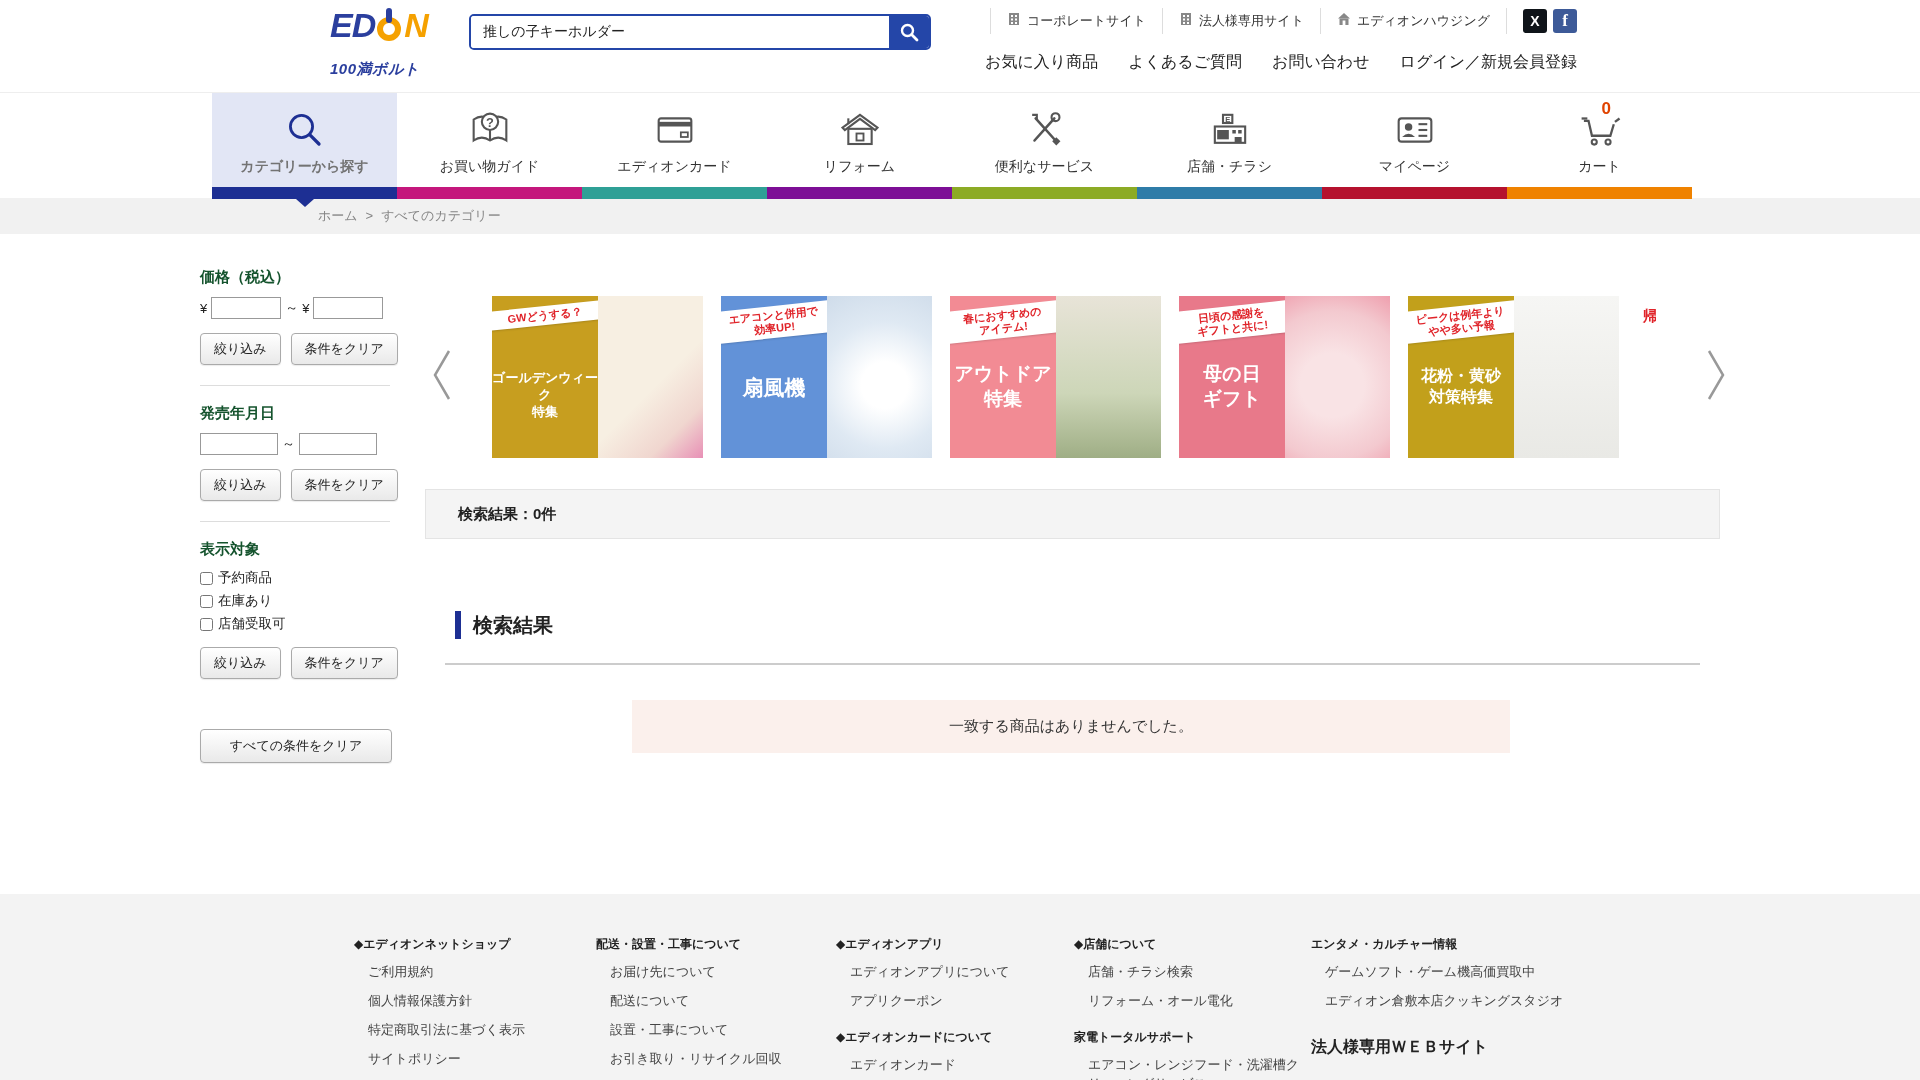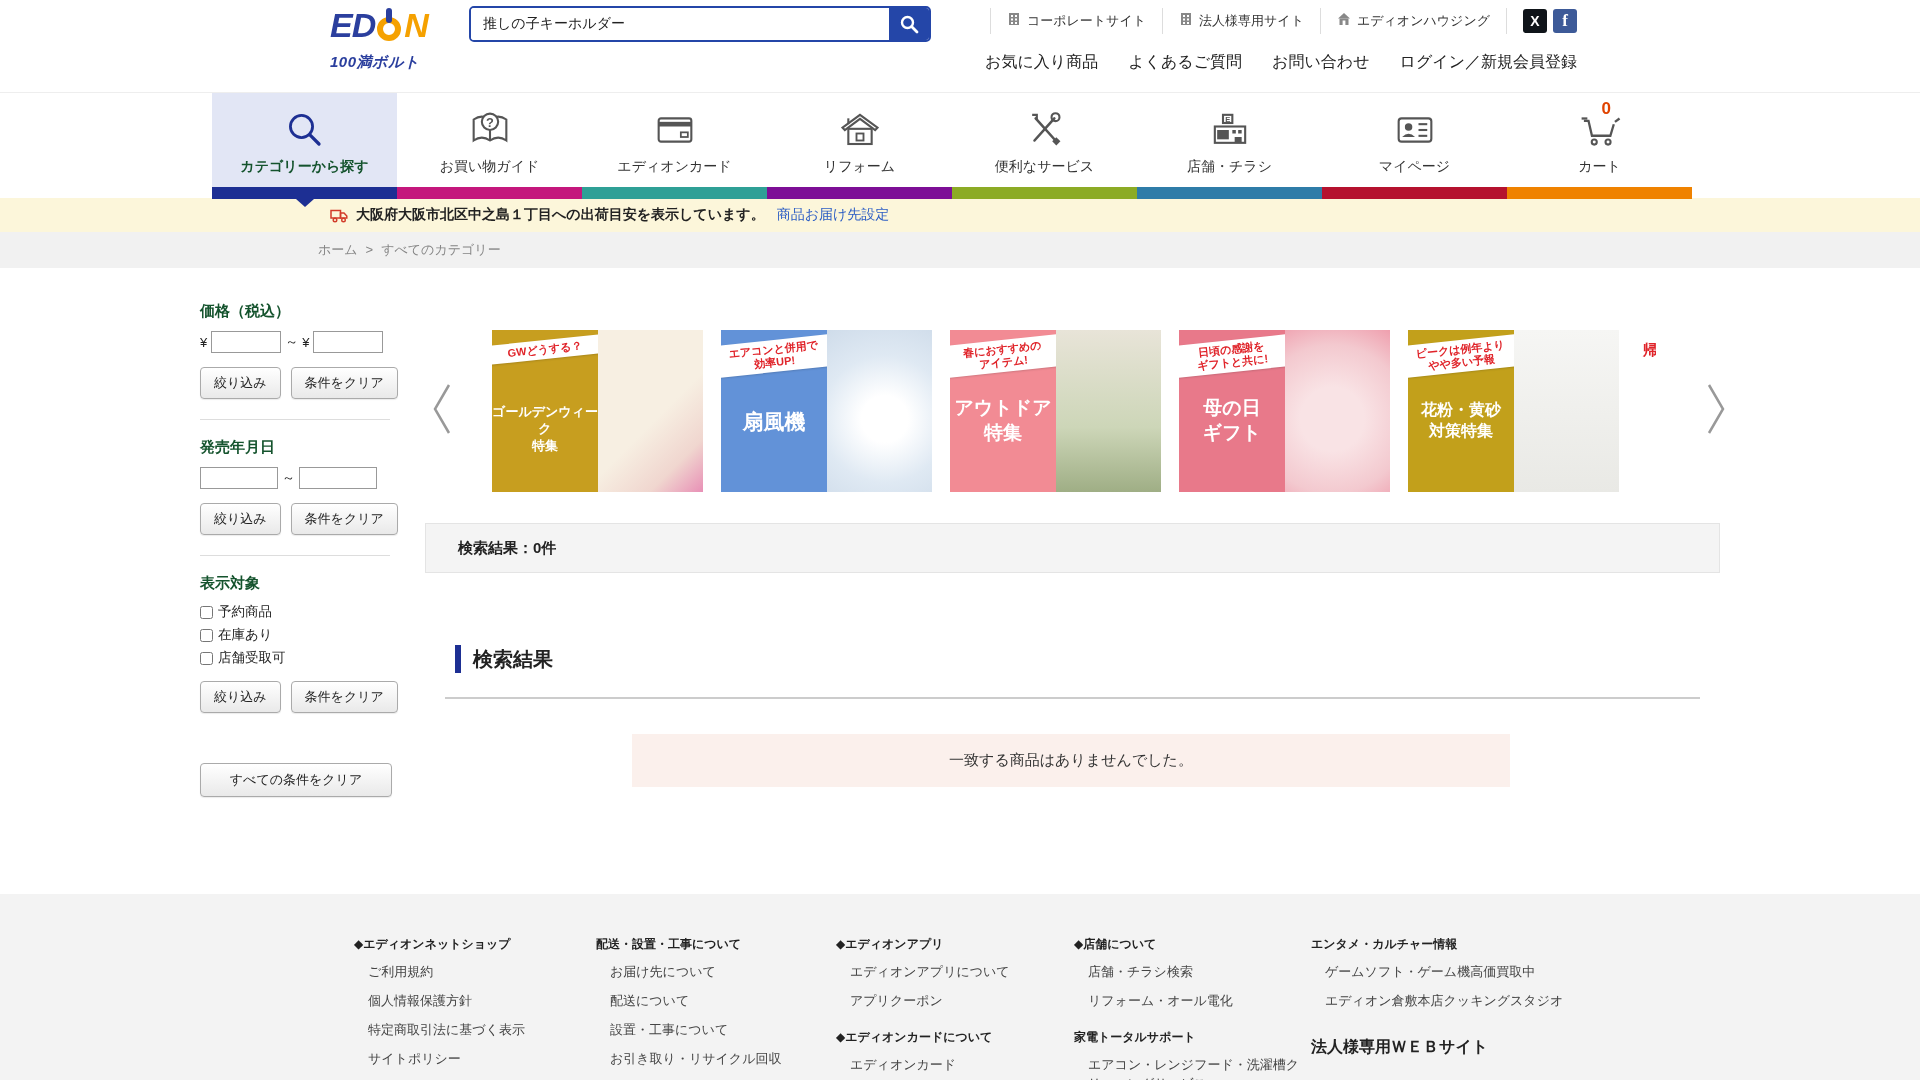--- a/index.html
+++ b/index.html
@@ -8,44 +8,44 @@
 
   
   .top-header { position:relative; height:92px; background:#fff; }
   .logo { position:absolute; left:330px; top:8px; width:120px; cursor:pointer; }
   .logo-main { display:flex; align-items:flex-end; font-weight:bold; font-style:italic; font-size:34px; line-height:1; }
   .logo-ed { color:#2b3f9e; letter-spacing:-1px; }
   .logo-power { position:relative; width:26px; height:26px; margin:0 1px 1px 2px; }
   .logo-power .ring { position:absolute; left:0; bottom:0; width:24px; height:24px; border:6px solid #f5a100; border-radius:50%; }
   .logo-power .stem { position:absolute; left:9px; top:-7px; width:6px; height:15px; background:#2b3f9e; border-radius:3px; }
   .logo-n { color:#f5a100; letter-spacing:-1px; }
-  .logo-sub { margin-top:11px; color:#2b3f9e; font-weight:bold; font-style:italic; font-size:15px; letter-spacing:0.5px; }
-
-  .search-wrap { position:absolute; left:469px; top:6px; width:462px; height:36px; border:2px solid #2446a8; border-radius:5px; background:#fff; display:flex; overflow:hidden; }
+  .logo-sub { margin-top:18px; color:#2b3f9e; font-weight:bold; font-style:italic; font-size:15px; letter-spacing:0.5px; }
+
+  .search-wrap { position:absolute; left:469px; top:14px; width:462px; height:36px; border:2px solid #2446a8; border-radius:5px; background:#fff; display:flex; overflow:hidden; }
   .search-input { flex:1; border:none; outline:none; padding:0 12px; font-size:14px; color:#222; font-family:inherit; }
   .search-btn { width:40px; background:#2446a8; border:none; cursor:pointer; display:flex; align-items:center; justify-content:center; }
 
   .top-links-row1 { position:absolute; right:343px; top:8px; display:flex; align-items:center; font-size:13px; color:#333; }
   .top-link { display:flex; gap:6px; padding:0 16px; cursor:pointer; white-space:nowrap; }
   .tl-sep { width:1px; height:26px; background:#ddd; }
   .social { display:flex; align-items:center; gap:6px; margin-left:16px; }
   .sq { width:24px; height:24px; border-radius:3px; display:flex; align-items:center; justify-content:center; color:#fff; font-weight:bold; cursor:pointer; }
   .sq-x { background:#0f1419; font-size:14px; }
   .sq-f { background:#3d5a98; font-family:"Liberation Serif","DejaVu Serif",serif; font-size:17px; }
   .top-links-row2 { position:absolute; right:343px; top:52px; display:flex; gap:30px; font-size:16px; color:#222; }
   .top-links-row2 span { cursor:pointer; white-space:nowrap; }
 
   
   .nav { position:relative; height:106px; border-top:1px solid #eee; }
   .nav-row { display:flex; margin-left:212px; height:106px; }
   .nav-item { position:relative; width:185px; height:106px; padding-top:13px; text-align:center; cursor:pointer; }
   .nav-item.active { background:#e2e6f5; }
   .nav-icon { height:48px; display:flex; align-items:center; justify-content:center; }
   .nav-label { margin-top:4px; font-size:14px; color:#333; }
-  .nav-item.active .nav-label { color:#14532d; font-weight:bold; }
+  .nav-item.active .nav-label { color:#737373; font-weight:bold; }
   .nav-bar { position:absolute; left:0; right:0; bottom:0; height:12px; }
   .nav-tri { position:absolute; left:50%; bottom:-8px; margin-left:-9px; width:0; height:0; border-left:9px solid transparent; border-right:9px solid transparent; border-top:8px solid #1d2f93; z-index:3; }
   .cart-badge { position:absolute; top:6px; left:50%; margin-left:2px; color:#e04300; font-weight:bold; font-size:17px; }
 
   
   .notice { height:34px; background:#fcf6da; display:flex; align-items:center; padding-left:330px; gap:8px; font-size:14px; color:#222; }
   .notice b { font-weight:bold; }
   .notice a { color:#2b5dc4; text-decoration:none; cursor:pointer; margin-left:4px; }
 
   
@@ -290,30 +290,20 @@
               <circle cx="27" cy="28.5" r="2.2" fill="none" stroke="#555" stroke-width="1.8"></circle>
             </svg>
         </div>
         <span class="cart-badge">0</span>
         <div class="nav-label">カート</div>
         <div class="nav-bar" style="background-color: rgb(239, 130, 0);"></div>
       </div>
     </div>
   </div>
 
-  <div class="notice">
-    <svg width="18" height="15" viewBox="0 0 18 15">
-        <rect x="1" y="2.5" width="9.5" height="7.5" fill="none" stroke="#d23b29" stroke-width="1.5"></rect>
-        <path d="M10.5 5 L14 5 L16.8 8 L16.8 10 L10.5 10 Z" fill="none" stroke="#d23b29" stroke-width="1.5"></path>
-        <circle cx="5" cy="12" r="1.8" fill="none" stroke="#d23b29" stroke-width="1.4"></circle>
-        <circle cx="13.5" cy="12" r="1.8" fill="none" stroke="#d23b29" stroke-width="1.4"></circle>
-      </svg>
-    <b>大阪府大阪市北区中之島１丁目への出荷目安を表示しています。</b>
-    <a>商品お届け先設定</a>
-  </div>
 
   <div class="breadcrumb">
     <span class="bc-home">ホーム</span><span class="bc-sep">&gt;</span><span>すべてのカテゴリー</span>
   </div>
 
   <div class="content">
 
     <div class="sidebar">
       <div class="sb-title">価格（税込）</div>
       <div class="sb-row">

